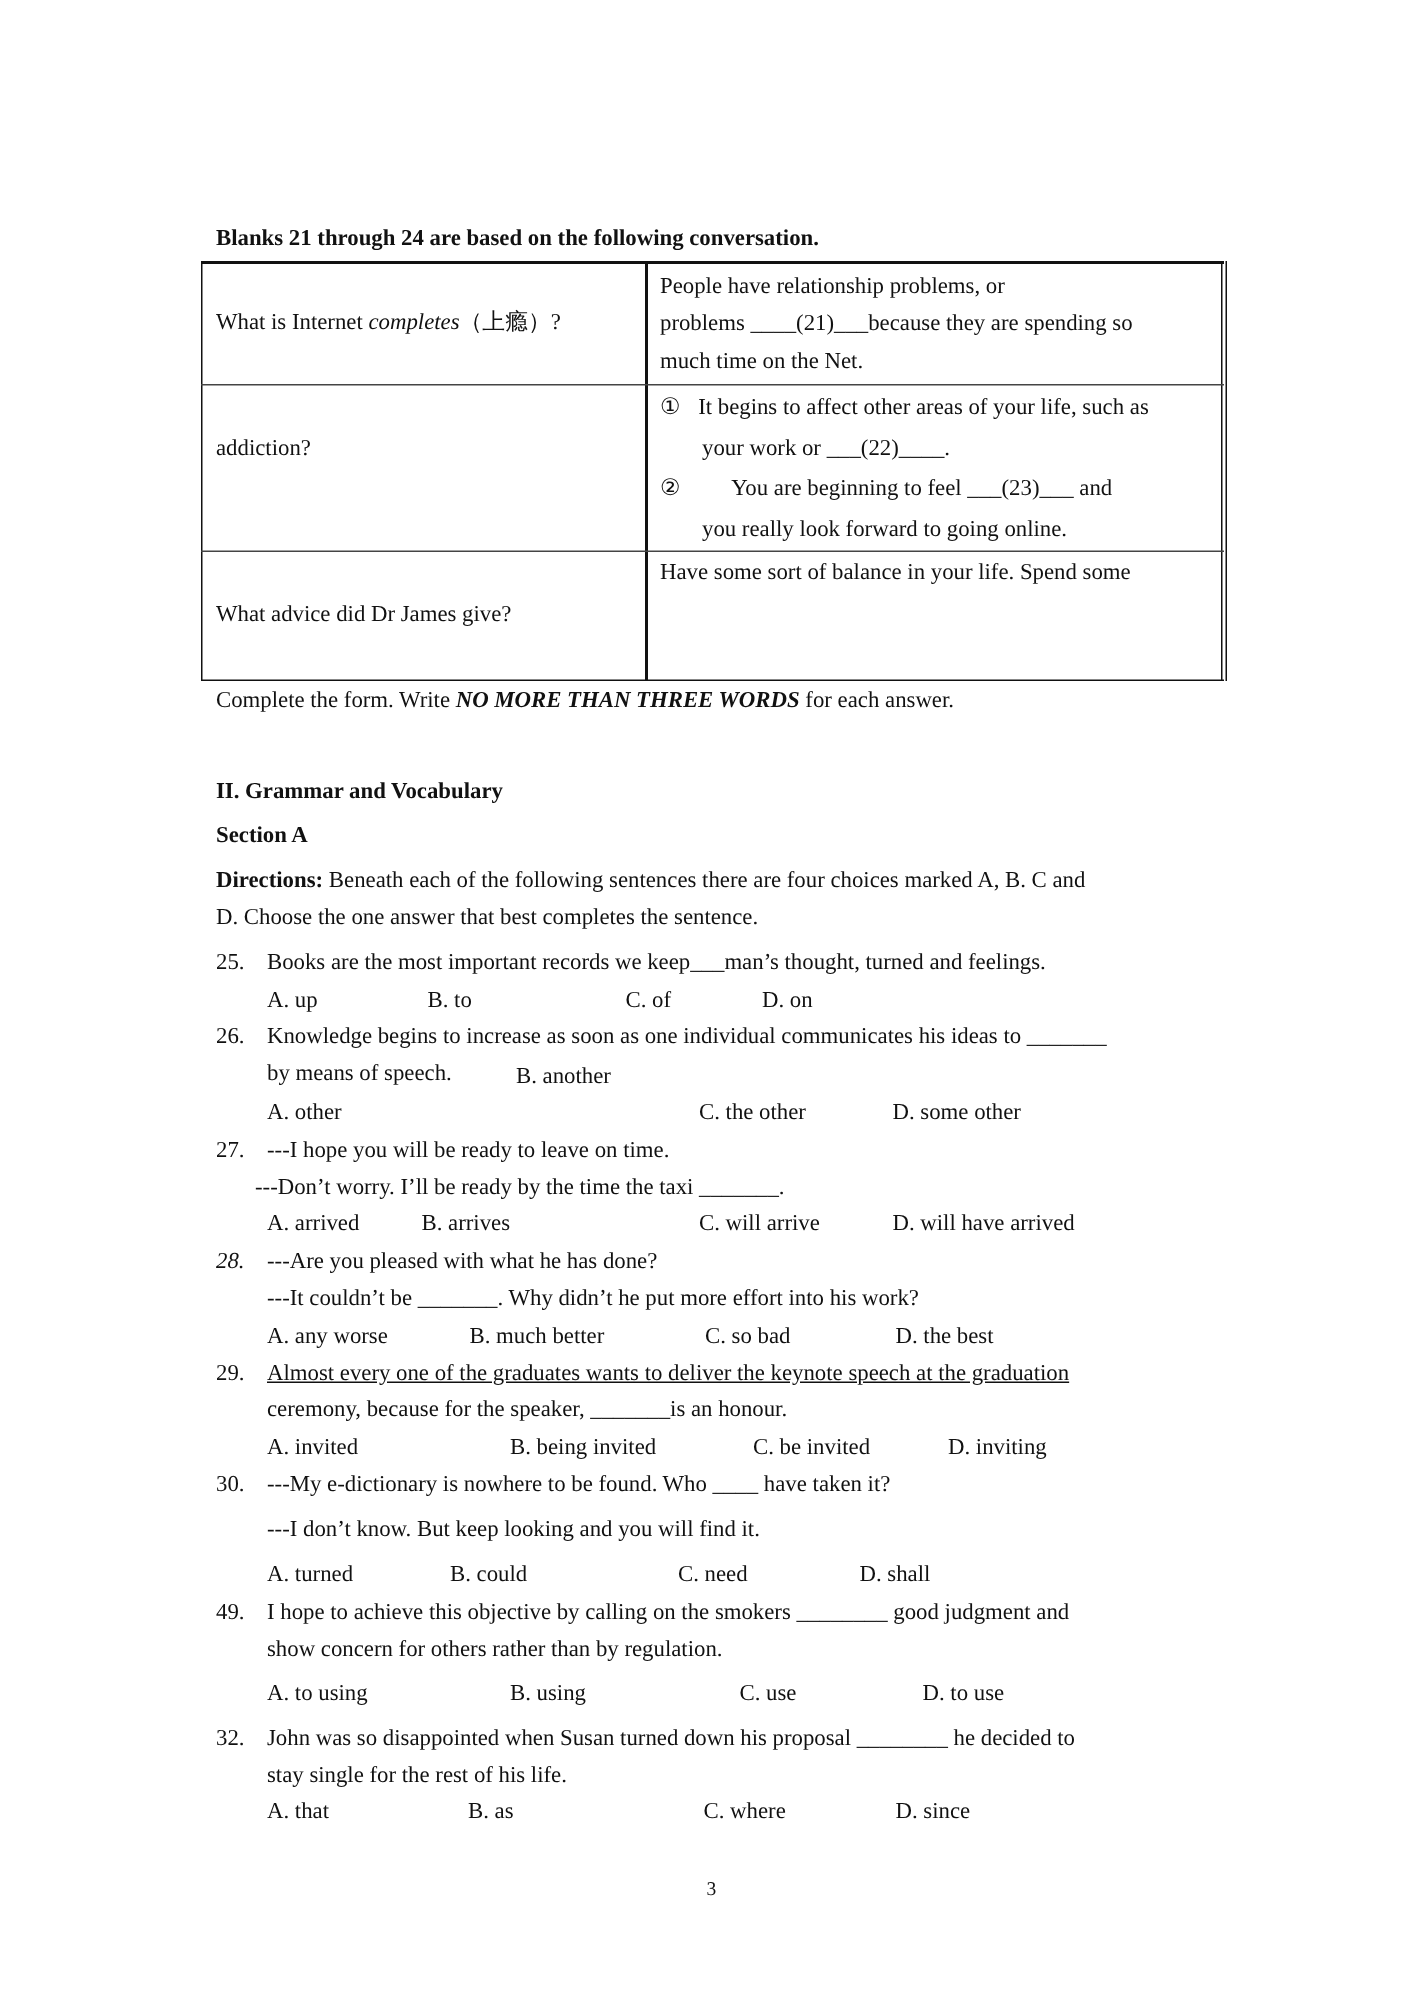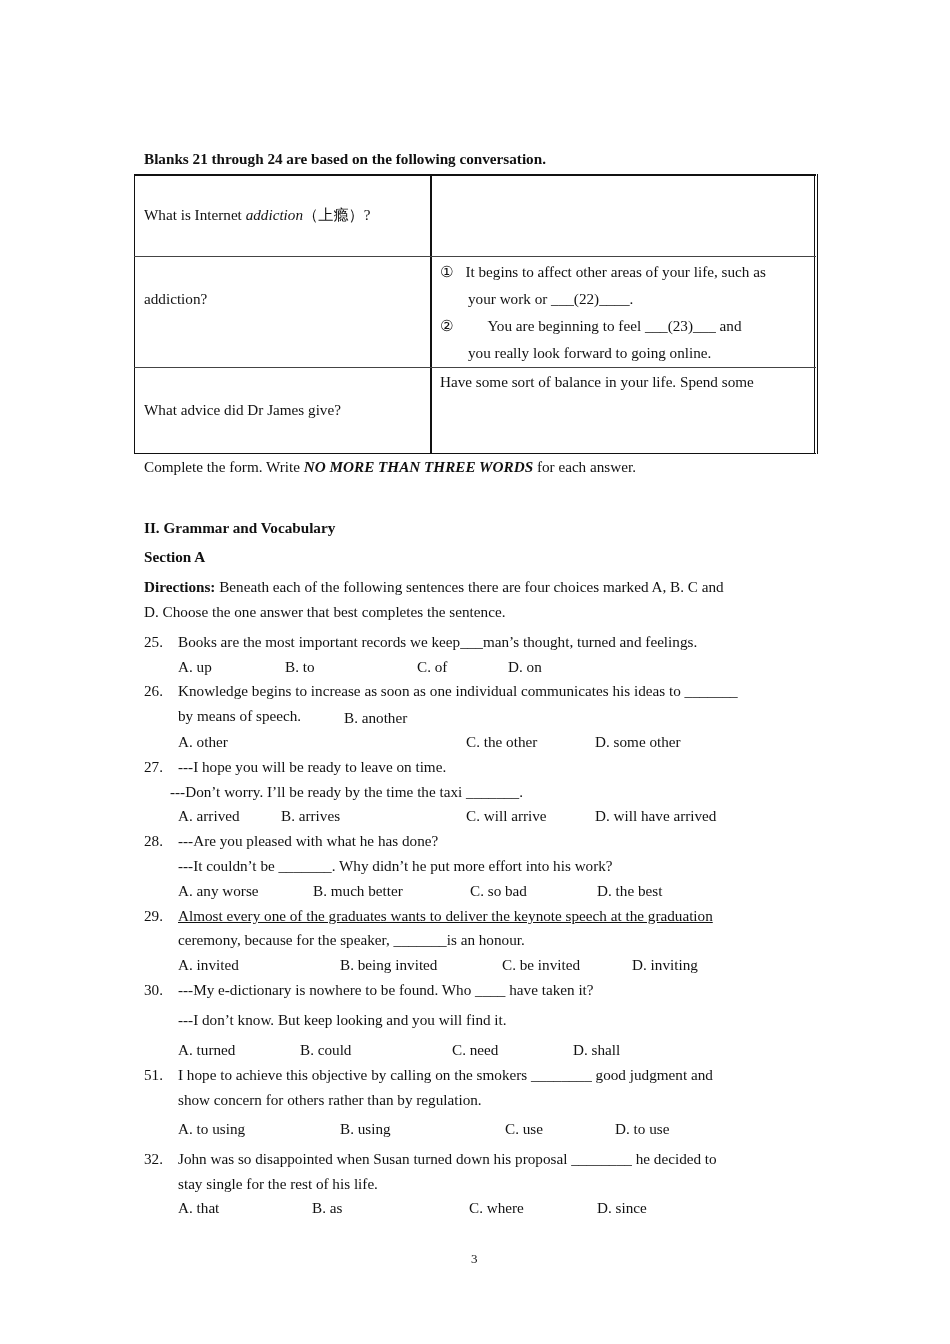--- a/index.html
+++ b/index.html
@@ -36,21 +36,26 @@
   <div class="outer-top"></div>
   <div class="outer-left"></div>
   <div class="outer-bottom"></div>
   <div class="outer-right1"></div>
   <div class="outer-right2"></div>
   <div class="mid"></div>
   <div class="row1"></div>
   <div class="row2"></div>
 
   <div class="cell" style="left:10px; top:28px;">
-    <span>What is Internet </span><span class="it">addiction</span><span>（上瘾）?</span>
+    <span>What is Internet </span><span class="it">completes</span><span>（上瘾）?</span>
+  </div>
+  <div class="cell" style="left:306px; top:4px;">
+    <div>People have relationship problems, or</div>
+    <div>problems ____(21)___because they are spending so</div>
+    <div>much time on the Net.</div>
   </div>
 
   <div class="cell" style="left:10px; top:112px;">
     <div>addiction?</div>
   </div>
   <div class="cell" style="left:306px; top:84px; line-height:27px;">
     <div>
       <span>①</span>
       <span style="margin-left:8px;">It begins to affect other areas of your life, such as</span>
     </div>
@@ -95,21 +100,21 @@
 <div class="opt" style="left:595px; top:733px;">D. some other</div>
 
 <div class="abs" style="left:144px; top:758px;">27.</div>
 <div class="abs" style="left:178px; top:758px;">---I hope you will be ready to leave on time.</div>
 <div class="abs" style="left:170px; top:783px;">---Don’t worry. I’ll be ready by the time the taxi _______.</div>
 <div class="opt" style="left:178px; top:807px;">A. arrived</div>
 <div class="opt" style="left:281px; top:807px;">B. arrives</div>
 <div class="opt" style="left:466px; top:807px;">C. will arrive</div>
 <div class="opt" style="left:595px; top:807px;">D. will have arrived</div>
 
-<div class="abs" style="left:144px; top:832px;">28.</div>
+<div class="abs" style="left:144px; top:832px;font-style:italic;">28.</div>
 <div class="abs" style="left:178px; top:832px;">---Are you pleased with what he has done?</div>
 <div class="abs" style="left:178px; top:857px;">---It couldn’t be _______. Why didn’t he put more effort into his work?</div>
 <div class="opt" style="left:178px; top:882px;">A. any worse</div>
 <div class="opt" style="left:313px; top:882px;">B. much better</div>
 <div class="opt" style="left:470px; top:882px;">C. so bad</div>
 <div class="opt" style="left:597px; top:882px;">D. the best</div>
 
 <div class="abs" style="left:144px; top:907px;">29.</div>
 <div class="abs" style="left:178px; top:907px;text-decoration:underline;">Almost every one of the graduates wants to deliver the keynote speech at the graduation</div>
 <div class="abs" style="left:178px; top:931px;">ceremony, because for the speaker, _______is an honour.</div>
@@ -119,26 +124,26 @@
 <div class="opt" style="left:632px; top:956px;">D. inviting</div>
 
 <div class="abs" style="left:144px; top:981px;">30.</div>
 <div class="abs" style="left:178px; top:981px;">---My e-dictionary is nowhere to be found. Who ____ have taken it?</div>
 <div class="abs" style="left:178px; top:1011px;font-family:Liberation Serif, serif;">---I don’t know. But keep looking and you will find it.</div>
 <div class="opt" style="left:178px; top:1041px;">A. turned</div>
 <div class="opt" style="left:300px; top:1041px;">B. could</div>
 <div class="opt" style="left:452px; top:1041px;">C. need</div>
 <div class="opt" style="left:573px; top:1041px;">D. shall</div>
 
-<div class="abs" style="left:144px; top:1066px;">51.</div>
+<div class="abs" style="left:144px; top:1066px;">49.</div>
 <div class="abs" style="left:178px; top:1066px;">I hope to achieve this objective by calling on the smokers ________ good judgment and</div>
 <div class="abs" style="left:178px; top:1091px;">show concern for others rather than by regulation.</div>
 <div class="opt" style="left:178px; top:1120px;">A. to using</div>
 <div class="opt" style="left:340px; top:1120px;">B. using</div>
-<div class="opt" style="left:493px; top:1120px;margin-left:12px;">C. use</div>
+<div class="opt" style="left:493px; top:1120px;">C. use</div>
 <div class="opt" style="left:615px; top:1120px;">D. to use</div>
 
 <div class="abs" style="left:144px; top:1150px;">32.</div>
 <div class="abs" style="left:178px; top:1150px;">John was so disappointed when Susan turned down his proposal ________ he decided to</div>
 <div class="abs" style="left:178px; top:1175px;">stay single for the rest of his life.</div>
 <div class="opt" style="left:178px; top:1199px;">A. that</div>
 <div class="opt" style="left:312px; top:1199px;">B. as</div>
 <div class="opt" style="left:469px; top:1199px;">C. where</div>
 <div class="opt" style="left:597px; top:1199px;">D. since</div>
 

